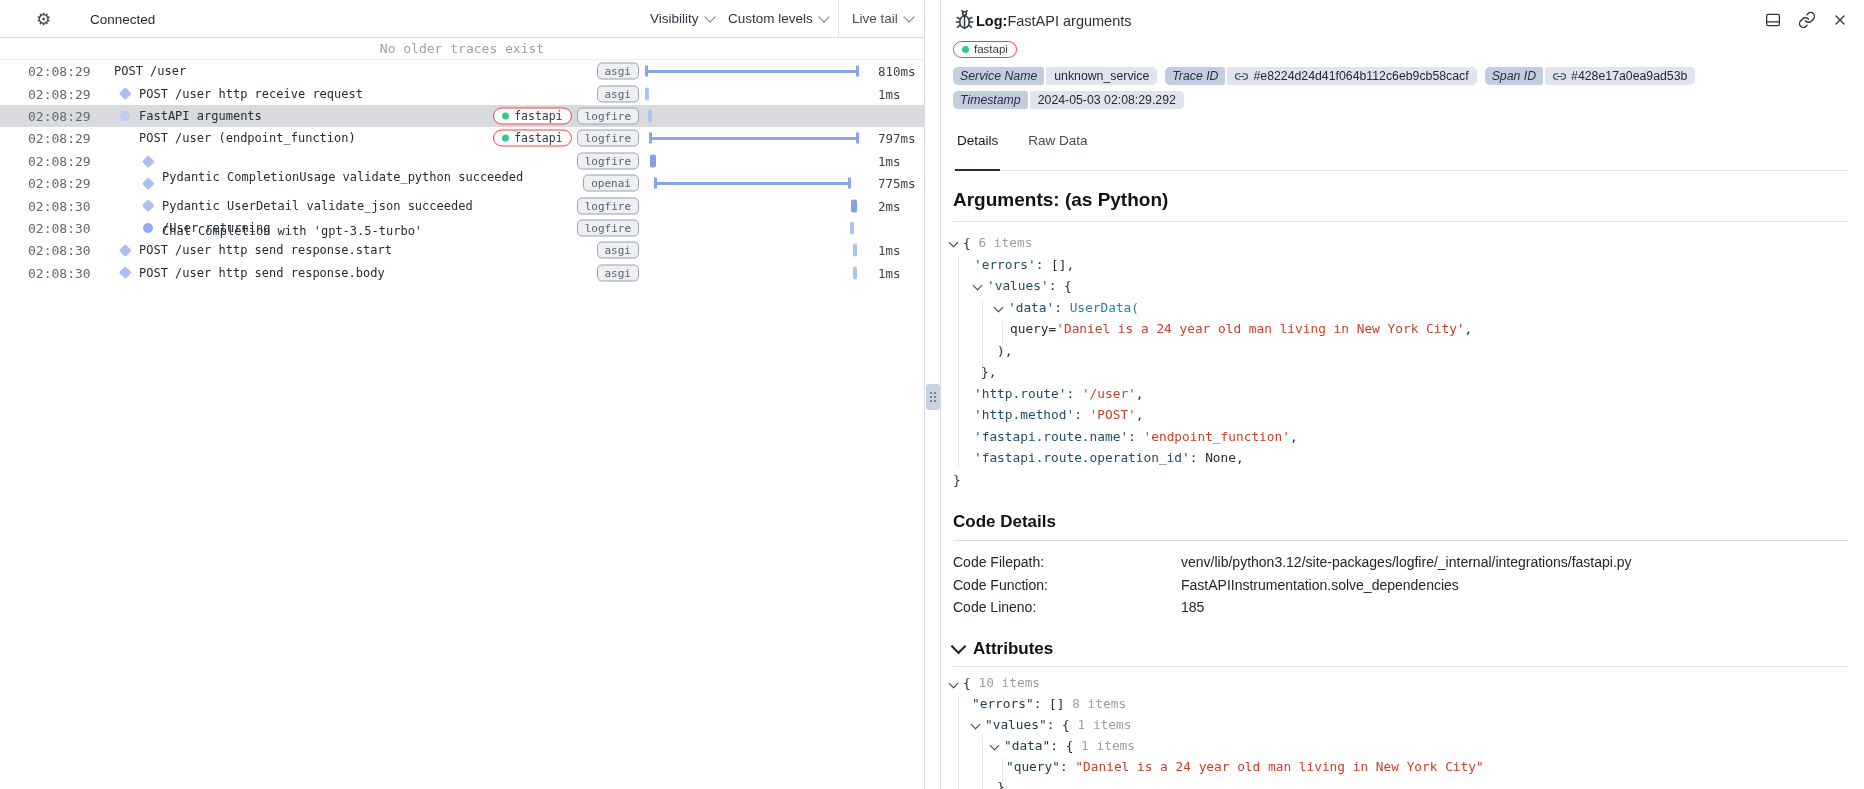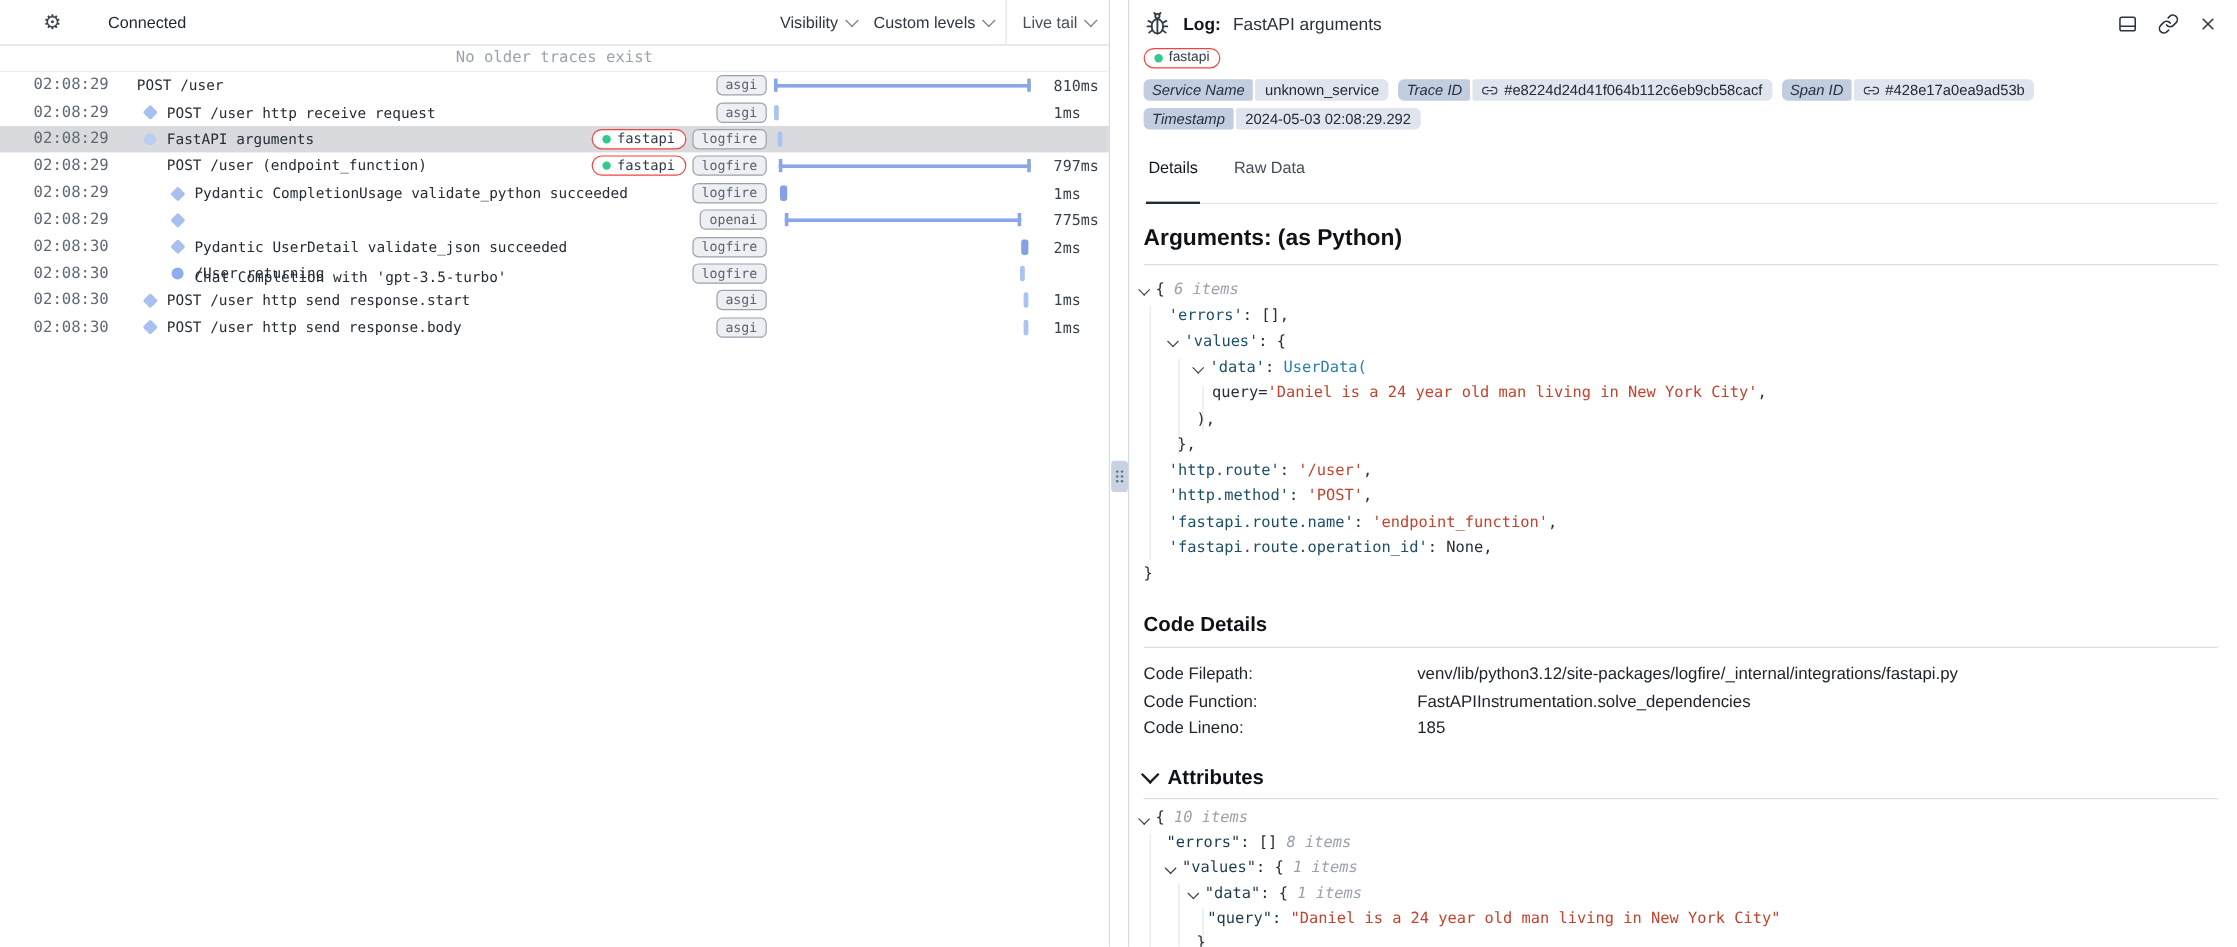--- a/index.html
+++ b/index.html
@@ -44,21 +44,21 @@
   .tick.strong{width:6px;background:#84a1e8}
   .dur{position:absolute;left:878px;top:50%;transform:translateY(-50%);font-size:12.5px;color:#3a424c;white-space:pre}
 
   
   .split-handle{position:absolute;left:926px;top:384px;width:14px;height:26px;background:#c8d3e2;border-radius:3px;z-index:5;cursor:col-resize;
     display:grid;grid-template-columns:2px 2px;grid-template-rows:2px 2px 2px;gap:2px;align-content:center;justify-content:center}
   .split-handle i{background:#5b6878;border-radius:1px}
 
   
   .right-panel{position:absolute;left:940px;top:0;width:924px;height:789px;border-left:1px solid #d8dce2;box-sizing:border-box;padding:0 16px 0 12px;background:#fff}
-  .rp-head{margin-top:9px;display:flex;align-items:center;gap:10px;font-size:14.5px}
+  .rp-head{margin-top:9px;display:flex;align-items:center;font-size:14.5px}
   .bug-icon{display:flex}
   .loglabel{font-weight:700;color:#12161c}
   .logtitle{color:#2b323c}
   .rp-icons{position:absolute;top:11px;right:16px;display:flex;gap:16px;color:#2b333e;align-items:center}
   .rp-icons svg{cursor:pointer}
 
   .pillrow{margin-top:7px}
   .meta-row{display:flex;gap:8px;margin-top:9px}
   .meta-row+.meta-row{margin-top:6px}
   .chip{display:flex;font-size:12.3px;height:18px}
@@ -80,21 +80,21 @@
   .codeblock.attrs{margin-top:6px}
   .jline{position:relative;display:flex;align-items:center;white-space:pre}
   .py .jline{height:21.5px}
   .attrs .jline{height:20.8px}
   .tchev{position:absolute;width:6px;height:6px;border-left:1.5px solid #39424d;border-bottom:1.5px solid #39424d;transform:rotate(-45deg);top:7px;cursor:pointer}
   .guide{position:absolute;width:1px;background:#e4e7eb}
   .c-key{color:var(--c-code_key,#1d4f66)}
   .c-akey{color:var(--c-code_attr_key,#1c3a49)}
   .c-str{color:var(--c-code_string,#c2432e)}
   .c-cls{color:var(--c-code_class,#2a7fa5)}
-  .c-items{color:var(--c-code_muted,#9aa1ab);font-style:italic}
+  .c-items{color:var(--c-code_muted,#9aa1ab);}
   .c-punc,.c-plain{color:#262e38}
 
   .kv{margin-top:10px;font-size:14px;color:#20262e}
   .kv-row{display:flex;height:22.5px;align-items:center}
   .kv-label{width:228px}
 </style>
 </head>
 <body>
 
 <section class="left-panel">
@@ -179,21 +179,21 @@
         <span class="track">
           <span class="bar" style="left: 1.8%; width: 92.2%;"></span>
         </span>
         <span class="dur">797ms</span>
       </div>
       <div class="trow">
         <span class="ts">02:08:29</span>
         <span class="nicon" style="left: 148px;">
           <i class="i-diamond"></i>
         </span>
-        <span class="rname" style="left: 162px;">Pydantic CompletionUsage validate_python succeeded</span>
+        <span class="rname" style="left: 162px; margin-top: 16px;">Pydantic CompletionUsage validate_python succeeded</span>
         <span class="rbadges">
           <span class="badge">logfire</span>
         </span>
         <span class="track">
           <span class="tick strong" style="left: 2.4%;"></span>
         </span>
         <span class="dur">1ms</span>
       </div>
       <div class="trow">
         <span class="ts">02:08:29</span>

